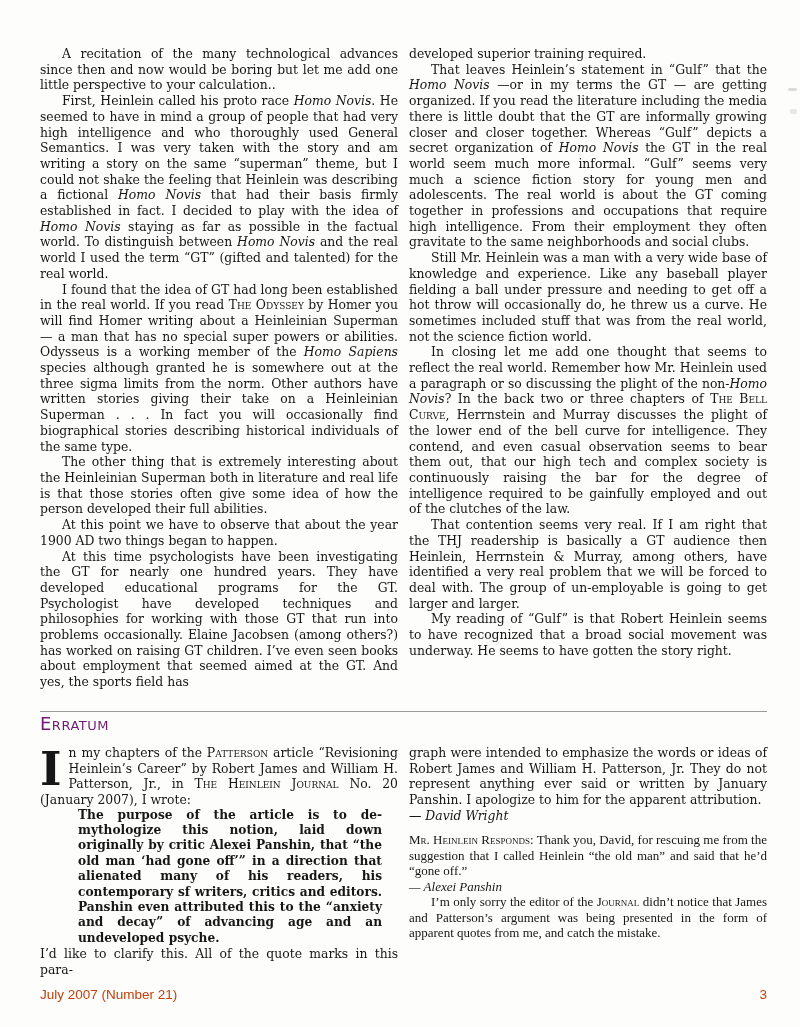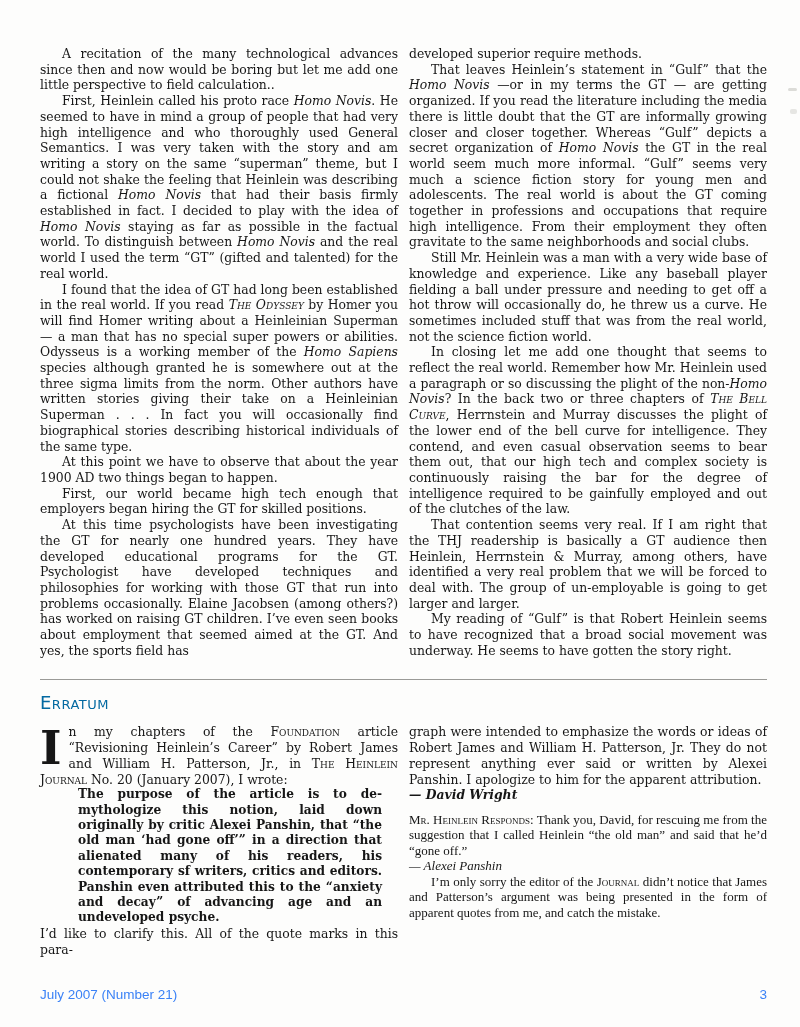--- a/index.html
+++ b/index.html
@@ -17,22 +17,22 @@
   .col { width:358px; }
   p.para {
     margin:0;
     font-size:12.4px;
     line-height:15.7px;
     text-align:justify;
   }
   .ind { text-indent:22px; }
   .i   { font-style:italic; }
   .sc  { font-variant:small-caps; }
-  .isc { font-style:italic; font-variant:small-caps; }
-  .bi  { font-weight:bold; font-style:italic; }
+  .isc { font-variant:small-caps; }
+  .bi  { font-weight:normal; font-style:italic; }
   .sig { text-align:right; }
   .quote {
     margin:0 16px 0 38px !important;
     text-align:justify;
     font-size:12.2px !important;
     line-height:15.4px !important;
     font-weight:bold;
   }
   .respond {
     font-family:"Liberation Serif", serif;
@@ -47,82 +47,82 @@
     height:44px;
     font-weight:bold;
     margin:2px 7px 0 0;
   }
   .divider {
     border:none;
     border-top:1.5px solid #9a9a97;
     margin:21px 0 0 0;
   }
   .erratum-heading {
-    margin:12px 0 0 0;
+    margin:1px 0 0 0;
     font-family:"DejaVu Sans", sans-serif;
     font-variant:small-caps;
     font-weight:500;
     font-size:18px;
     letter-spacing:0.5px;
-    color:#0369a1;
+    color:#701a75;
   }
   .erratum-cols { margin-top:11px; }
   .footer {
     position:absolute;
     left:40px; right:33px; top:987px;
     display:flex;
     justify-content:space-between;
     font-family:"Liberation Sans", sans-serif;
     font-size:13.5px;
-    color:#3b82f6;
+    color:#c2410c;
   }
   .artifact { position:absolute; background:#dcdcd8; border-radius:2px; }
   .a1 { left:788px; top:88px;  width:9px; height:3px; }
   .a2 { left:790px; top:109px; width:7px; height:5px; opacity:.7; }
 </style>
 </head>
 <body>
 
 <div class="page">
   <div class="artifact a1"></div>
   <div class="artifact a2"></div>
 
   <div class="content">
 
     <div class="columns">
       <div class="col">
-          <p class="para ind"><span>A recitation of the many technological advances since then and now would be boring but let me add one little perspective to field calculation..</span></p>
+          <p class="para ind"><span>A recitation of the many technological advances since then and now would be boring but let me add one little perspective to your calculation..</span></p>
           <p class="para ind"><span>First, Heinlein called his proto race </span><span class="i">Homo Novis</span><span>.  He seemed to have in mind a group of people that had very high intelligence and who thoroughly used General Semantics.  I was very taken with the story and am writing a story on the same “superman” theme, but I could not shake the feeling that Heinlein was describing a fictional </span><span class="i">Homo Novis</span><span> that had their basis firmly established in fact.  I decided to play with the idea of </span><span class="i">Homo Novis</span><span> staying as far as possible in the factual world.  To distinguish between </span><span class="i">Homo Novis</span><span> and the real world I used the term “GT” (gifted and talented) for the real world.</span></p>
           <p class="para ind"><span>I found that the idea of GT had long been established in the real world.  If you read </span><span class="isc">The Odyssey</span><span> by Homer you will find Homer writing about a Heinleinian Superman — a man that has no special super powers or abilities.  Odysseus is a working member of the </span><span class="i">Homo Sapiens</span><span> species although granted he is somewhere out at the three sigma limits from the norm.  Other authors have written stories giving their take on a Heinleinian Superman . . .  In fact you will occasionally find biographical stories describing historical individuals of the same type.</span></p>
+          <p class="para ind"><span>The other thing that is extremely interesting about the Heinleinian Superman both in literature and real life is that those stories often give some idea of how the person developed their full abilities.</span></p>
           <p class="para ind"><span>At this point we have to observe that about the year 1900 AD two things began to happen.</span></p>
-          <p class="para ind"><span>First, our world became high tech enough that employers began hiring the GT for skilled positions.</span></p>
           <p class="para ind"><span>At this time psychologists have been investigating the GT for nearly one hundred years.  They have developed educational programs for the GT.  Psychologist have developed techniques and philosophies for working with those GT that run into problems occasionally.  Elaine Jacobsen (among others?) has worked on raising GT children.  I’ve even seen books about employment that seemed aimed at the GT.  And yes, the sports field has</span></p>
         </div>
       <div class="col">
-          <p class="para"><span>developed superior require methods.</span></p>
+          <p class="para"><span>developed superior training required.</span></p>
           <p class="para ind"><span>That leaves Heinlein’s statement in “Gulf” that the </span><span class="i">Homo Novis</span><span> —or in my terms the GT — are getting organized.  If you read the literature including the media there is little doubt that the GT are informally growing closer and closer together.  Whereas “Gulf” depicts a secret organization of </span><span class="i">Homo Novis</span><span> the GT in the real world seem much more informal.  “Gulf” seems very much a science fiction story for young men and adolescents.  The real world is about the GT coming together in professions and occupations that require high intelligence.  From their employment they often gravitate to the same neighborhoods and social clubs.</span></p>
           <p class="para ind"><span>Still Mr. Heinlein was a man with a very wide base of knowledge and experience.  Like any baseball player fielding a ball under pressure and needing to get off a hot throw will occasionally do, he threw us a curve.  He sometimes included stuff that was from the real world, not the science fiction world.</span></p>
           <p class="para ind"><span>In closing let me add one thought that seems to reflect the real world.  Remember how Mr. Heinlein used a paragraph or so discussing the plight of the non-</span><span class="i">Homo Novis</span><span>?  In the back two or three chapters of </span><span class="isc">The Bell Curve</span><span>, Herrnstein and Murray discusses the plight of the lower end of the bell curve for intelligence.  They contend, and even casual observation seems to bear them out, that our high tech and complex society is continuously raising the bar for the degree of intelligence required to be gainfully employed and out of the clutches of the law.</span></p>
           <p class="para ind"><span>That contention seems very real.  If I am right that the THJ readership is basically a GT audience then Heinlein, Herrnstein &amp; Murray, among others, have identified a very real problem that we will be forced to deal with.  The group of un-employable is going to get larger and larger.</span></p>
           <p class="para ind"><span>My reading of “Gulf” is that Robert Heinlein seems to have recognized that a broad social movement was underway.  He seems to have gotten the story right.</span></p>
         </div>
     </div>
 
     <hr class="divider">
 
     <h2 class="erratum-heading">Erratum</h2>
 
     <div class="columns erratum-cols">
       <div class="col">
-          <p class="para"><span class="dropcap">I</span><span>n my chapters of the </span><span class="sc">Foundation</span><span> article “Revisioning Heinlein’s Career” by Robert James and William H. Patterson, Jr., in </span><span class="sc">The Heinlein Journal</span><span> No. 20 (January 2007),  I wrote:</span></p>
+          <p class="para"><span class="dropcap">I</span><span>n my chapters of the </span><span class="sc">Patterson</span><span> article “Revisioning Heinlein’s Career” by Robert James and William H. Patterson, Jr., in </span><span class="sc">The Heinlein Journal</span><span> No. 20 (January 2007),  I wrote:</span></p>
           <p class="para quote"><span>The purpose of the article is to de-mythologize this notion, laid down originally by critic Alexei Panshin, that “the old man ‘had gone off’” in a direction that alienated many of his readers, his contemporary sf writers, critics and editors.  Panshin even attributed this to the “anxiety and decay” of advancing age and an undeveloped psyche.</span></p>
           <p class="para"><span>I’d like to clarify this.  All of the quote marks in this para-</span></p>
         </div>
       <div class="col">
-          <p class="para"><span>graph were intended to emphasize the words or ideas of Robert James and William H. Patterson, Jr.  They do not represent anything ever said or written by Alexei Panshin.  I apologize to him for the apparent attribution.</span></p>
+          <p class="para"><span>graph were intended to emphasize the words or ideas of Robert James and William H. Patterson, Jr.  They do not represent anything ever said or written by January Panshin.  I apologize to him for the apparent attribution.</span></p>
           <p class="para sig"><span class="bi">— David Wright</span></p>
           <p class="para respond respond-gap"><span class="sc">Mr. Heinlein Responds:</span><span>  Thank you, David, for rescuing me from the suggestion that I called Heinlein “the old man” and said that he’d “gone off.”</span></p>
           <p class="para sig respond"><span class="i">— Alexei Panshin</span></p>
           <p class="para ind respond"><span>I’m only sorry the editor of the </span><span class="sc">Journal</span><span> didn’t notice that James and Patterson’s argument was being presented in the form of apparent quotes from me, and catch the mistake.</span></p>
         </div>
     </div>
 
   </div>
 
   <div class="footer">

